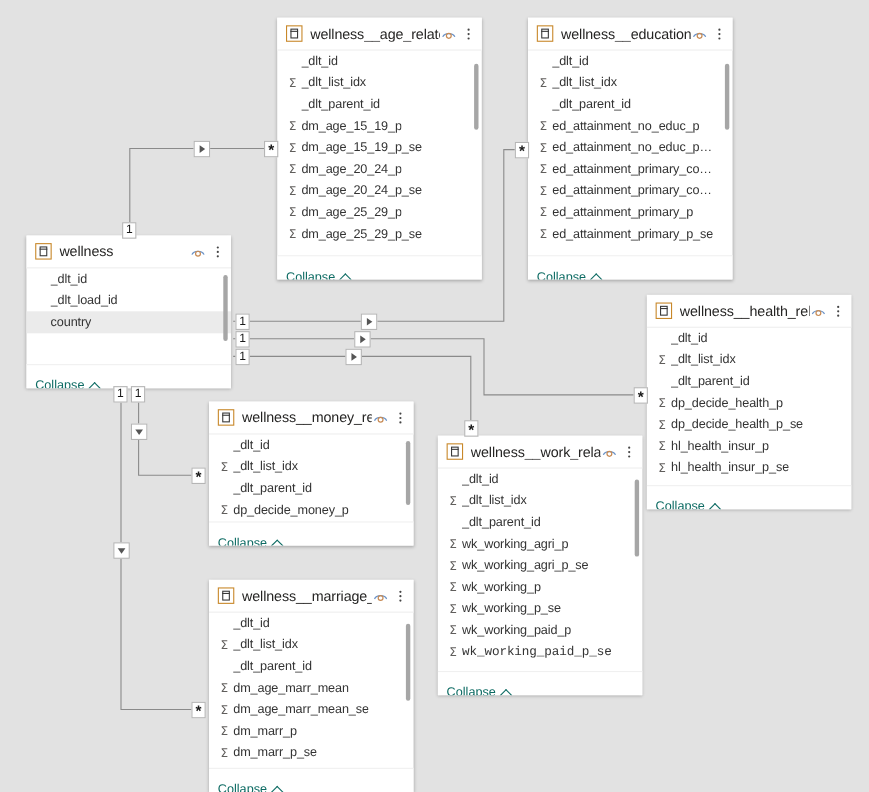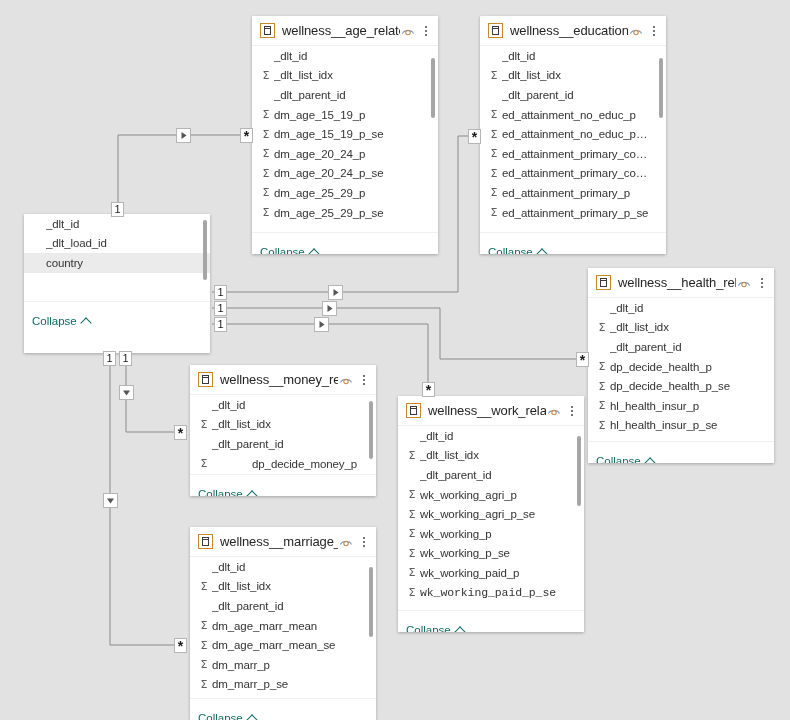--- a/index.html
+++ b/index.html
@@ -328,20 +328,33 @@
           <div class="tc-scroll" style="top: 12px; height: 60px;"></div>
         </div>
         <div class="tc-footer">
           <div class="collapse-link">
             <span>Collapse</span>
             <span class="chev-up"></span>
           </div>
         </div>
       </div>
       <div class="table-card" style="left: 24px; top: 214px; width: 186px; height: 139px;">
+        <div class="tc-header">
+          <div class="tbl-icon"></div>
+          <div class="tc-title">wellness</div>
+          <div class="eye-icon"><svg width="16" height="16" viewBox="0 0 16 16">
+              <path d="M2.5 10.5 C4 6.5 12 6.5 13.5 10.5" fill="none" stroke="#3a6fb5" stroke-width="1.1"></path>
+              <circle cx="8" cy="9.6" r="2.2" fill="none" stroke="#b5651d" stroke-width="1.1"></circle>
+            </svg></div>
+          <div class="kebab-icon">
+            <i></i>
+            <i></i>
+            <i></i>
+          </div>
+        </div>
         <div class="tc-fields" style="height: 87px;">
           <div class="field-row">
             <div class="sigma"></div>
             <div class="field-name" style="max-width: 150px;">_dlt_id</div>
           </div>
           <div class="field-row">
             <div class="sigma"></div>
             <div class="field-name" style="max-width: 150px;">_dlt_load_id</div>
           </div>
           <div class="field-row selected">
@@ -430,21 +443,21 @@
           <div class="field-row">
             <div class="sigma">Σ</div>
             <div class="field-name" style="max-width: 150px;">_dlt_list_idx</div>
           </div>
           <div class="field-row">
             <div class="sigma"></div>
             <div class="field-name" style="max-width: 150px;">_dlt_parent_id</div>
           </div>
           <div class="field-row">
             <div class="sigma">Σ</div>
-            <div class="field-name" style="max-width: 150px; margin-left: 40px;">dp_decide_money_p</div>
+            <div class="field-name" style="max-width: 150px;">dp_decide_money_p</div>
           </div>
           <div class="tc-scroll" style="top: 6px; height: 58px;"></div>
         </div>
         <div class="tc-footer">
           <div class="collapse-link">
             <span>Collapse</span>
             <span class="chev-up"></span>
           </div>
         </div>
       </div>

